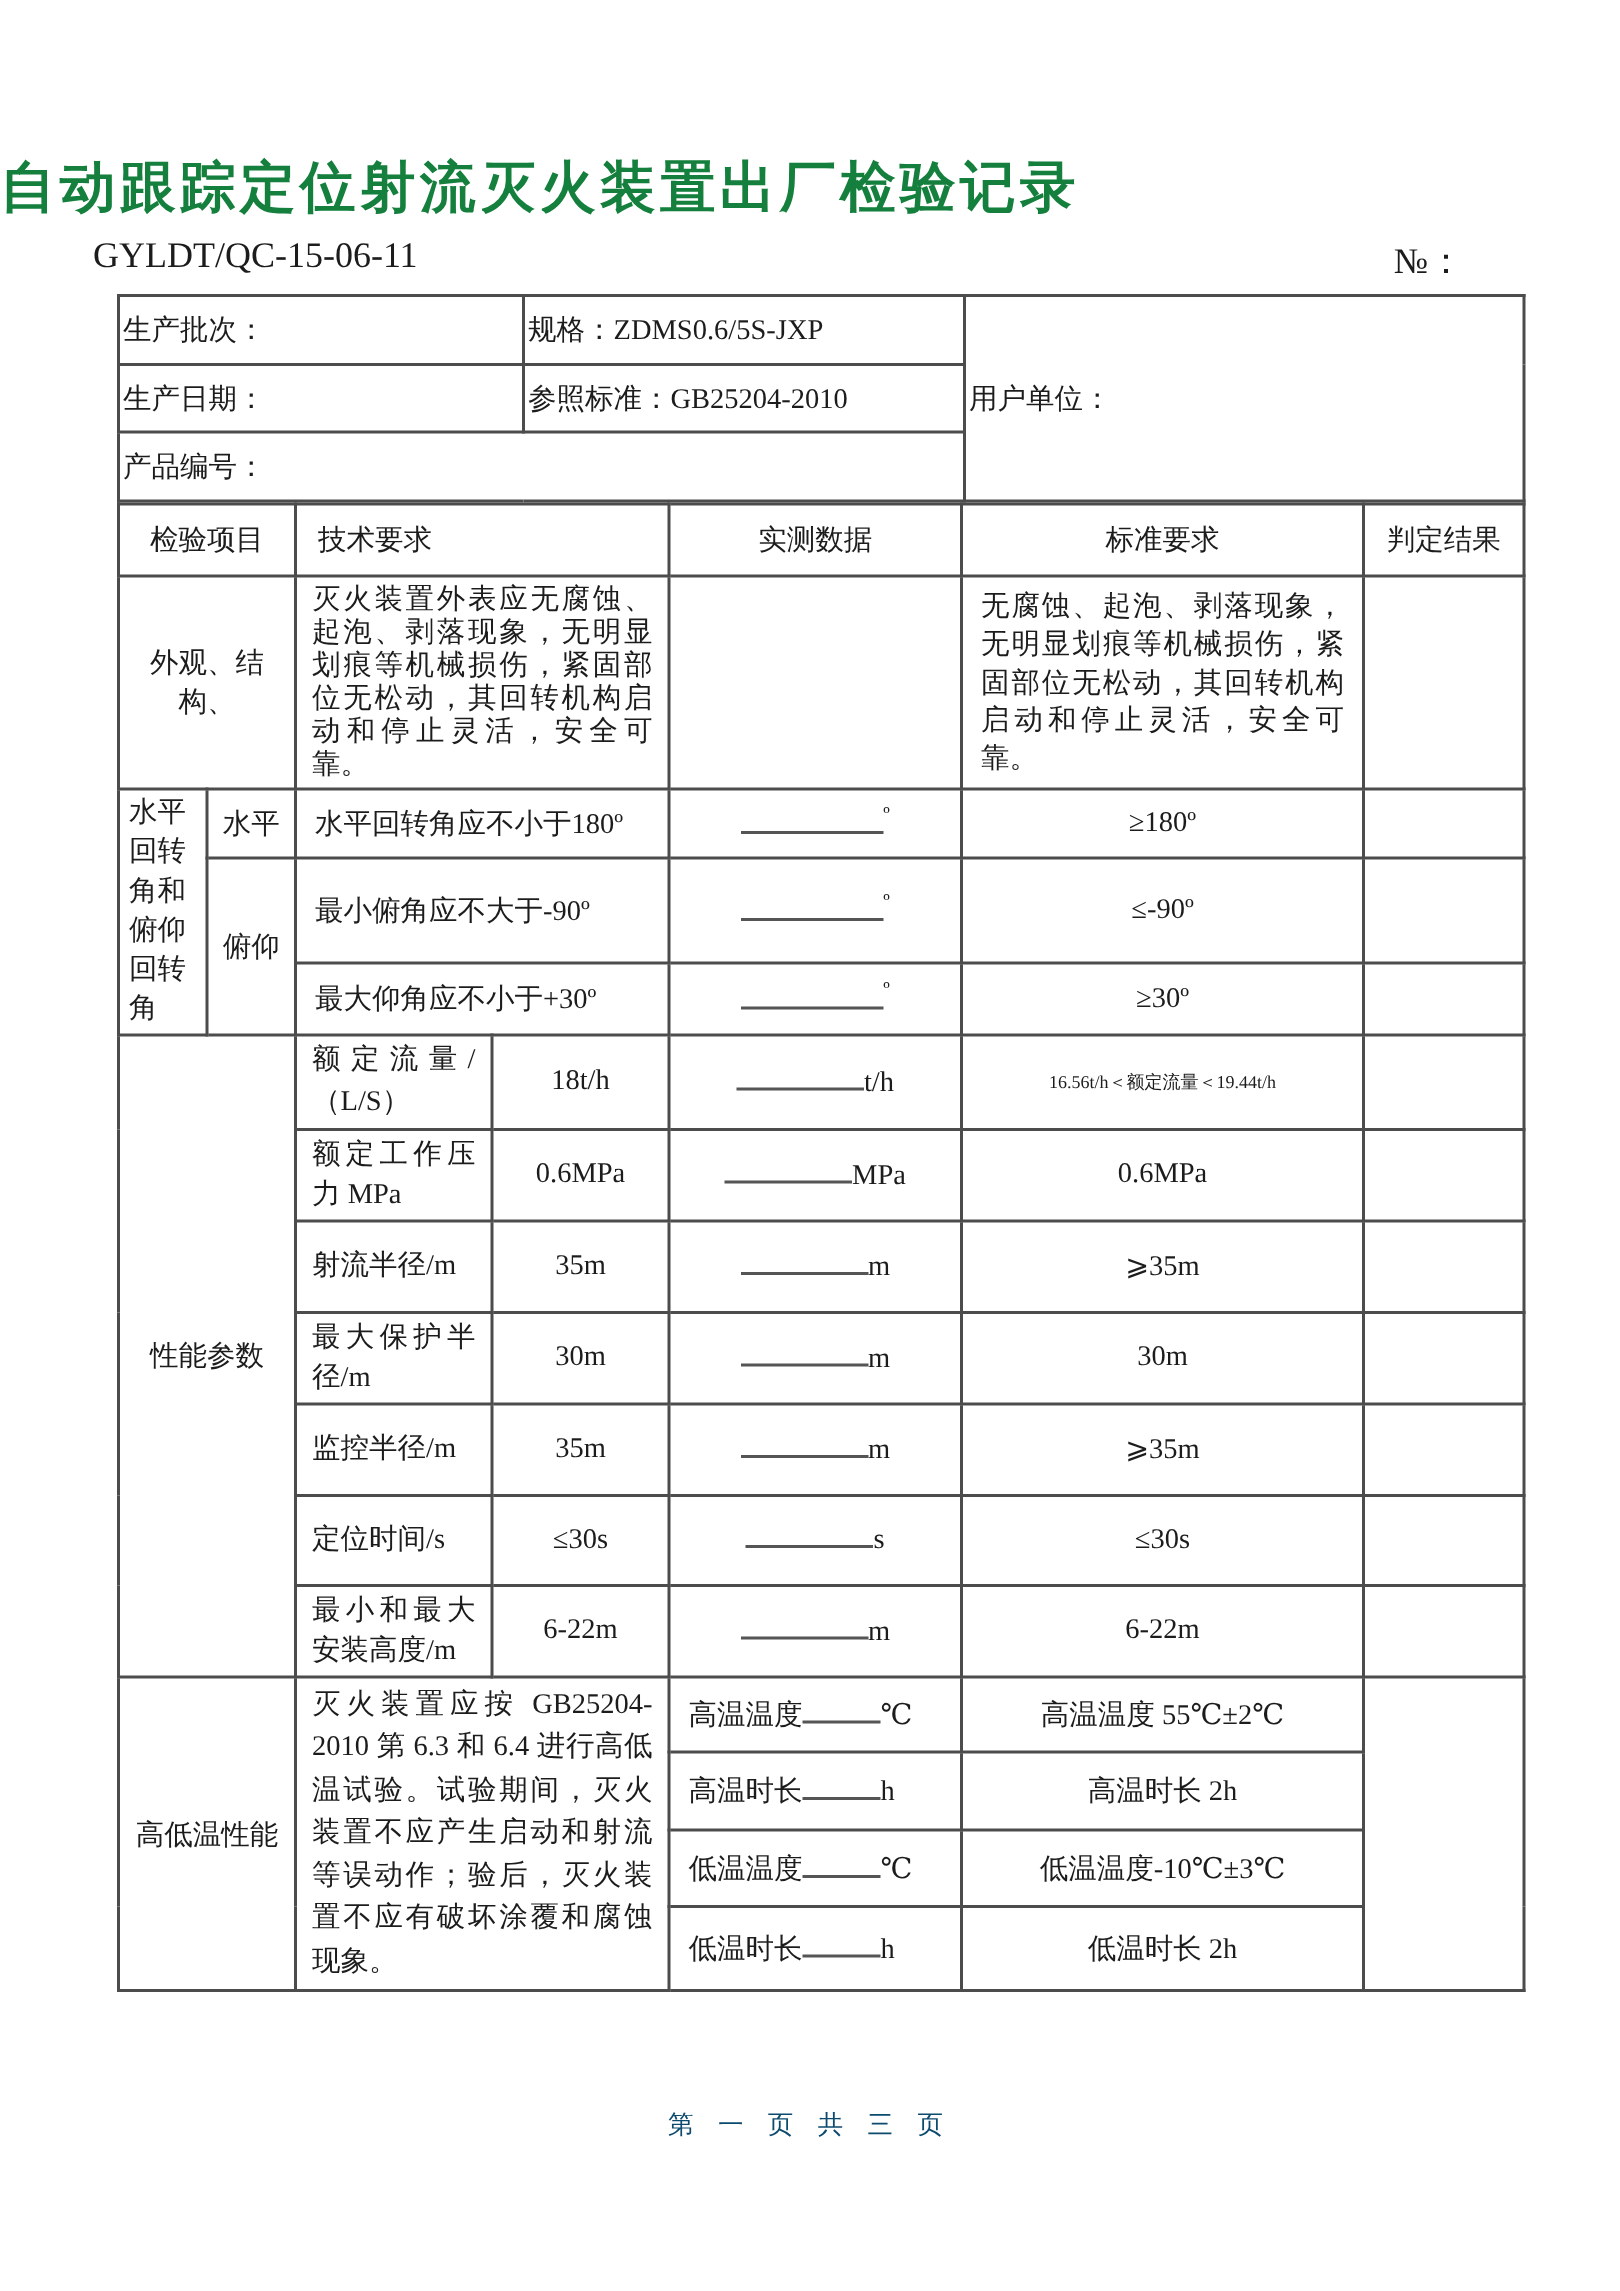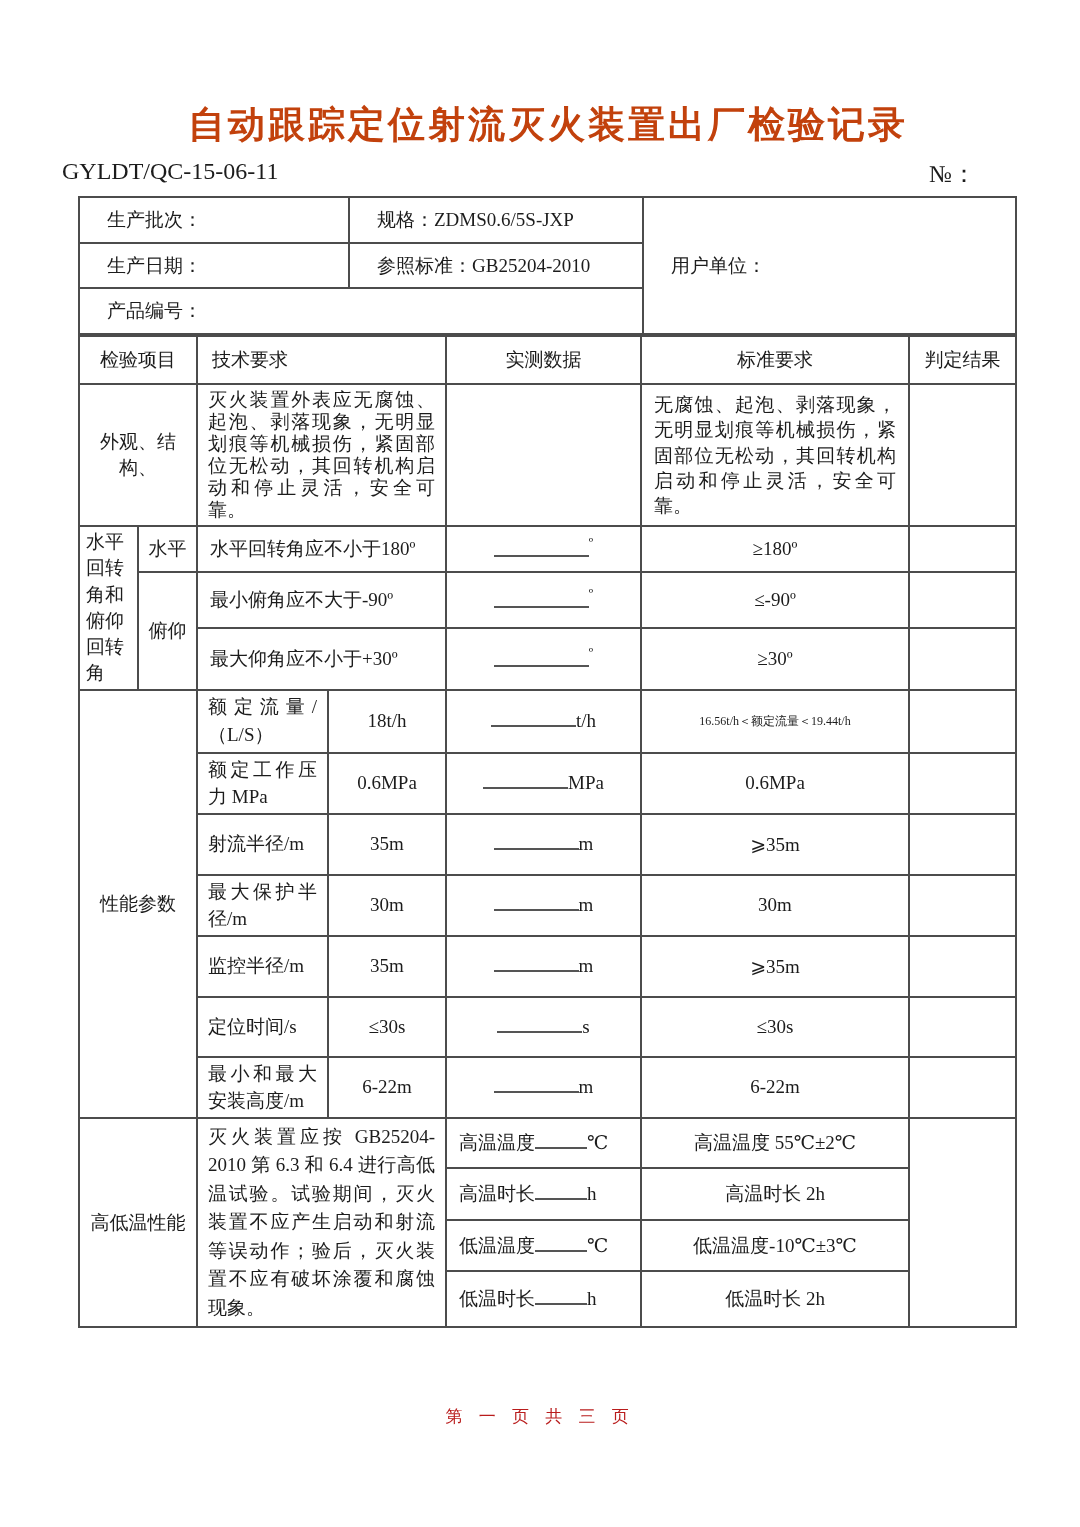--- a/index.html
+++ b/index.html
@@ -6,40 +6,40 @@
   .page{
     position:relative;
     width:1080px;height:1527px;
     background:#ffffff;
     font-family:"Liberation Serif","DejaVu Serif",serif;
     color:#1c1c1c;
     overflow:hidden;
   }
   .title{
     position:absolute;top:100px;left:0;width:908px;
-    text-align:right;font-size:37px;font-weight:bold;
-    letter-spacing:3px;color:#c2410c;
+    text-align:left;font-size:37px;font-weight:bold;
+    letter-spacing:3px;color:#15803d;
   }
   .docline{
     position:absolute;top:158px;left:62px;right:66px;height:30px;
     font-size:24px;
   }
   .doc-code{position:absolute;left:0;top:0;}
   .serial{position:absolute;right:38px;top:0;}
   table{border-collapse:collapse;table-layout:fixed;}
   td{
     border:2px solid #4c4c4c;
     font-size:19px;
     padding:2px 6px;
     vertical-align:middle;
     color:#1c1c1c;
     overflow:hidden;
   }
   .info-table{position:absolute;left:78px;top:196px;width:937px;}
-  .info-table td{text-align:left;padding-left:27px;}
+  .info-table td{text-align:left;padding-left:2px;}
   .main-table{position:absolute;left:78px;top:335px;width:937px;}
   .c-center{text-align:center;padding-left:2px;padding-right:2px;}
   .c-left{text-align:left;}
   .jtext{
     text-align:justify;text-justify:inter-character;
     line-height:1.16;padding:4px 10px;margin-top:40px;
   }
   .jtext-std{
     text-align:justify;text-justify:inter-character;
     line-height:1.32;padding:4px 12px;
@@ -62,21 +62,21 @@
     vertical-align:baseline;
   }
   .blank-deg{width:95px;}
   .blank-flow{width:85px;}
   .blank-temp{width:52px;}
   .deg-sup{font-size:14px;vertical-align:9px;}
   .std-flow{font-size:12px;}
   .measured-left{text-align:left;padding-left:12px;}
   .footer{
     position:absolute;top:1405px;left:0;width:1080px;
-    text-align:center;font-size:17px;letter-spacing:6px;color:#b91c1c;
+    text-align:center;font-size:17px;letter-spacing:6px;color:#0c4a6e;
   }
 </style>
 </head>
 <body>
 
 <div class="page">
 
   <div class="title">自动跟踪定位射流灭火装置出厂检验记录</div>
 
   <div class="docline">
@@ -142,21 +142,21 @@
       <td class="c-center">≥180º</td>
       <td></td>
     </tr>
     <tr style="height:50px">
       <td rowspan="2" class="c-center">俯仰</td>
       <td colspan="2" class="c-left" style="padding-left:12px">最小俯角应不大于-90º</td>
       <td class="c-center"><span class="blank blank-deg"></span><span class="deg-sup">º</span></td>
       <td class="c-center">≤-90º</td>
       <td></td>
     </tr>
-    <tr style="height:62px">
+    <tr style="height:48px">
       <td colspan="2" class="c-left" style="padding-left:12px">最大仰角应不小于+30º</td>
       <td class="c-center"><span class="blank blank-deg"></span><span class="deg-sup">º</span></td>
       <td class="c-center">≥30º</td>
       <td></td>
     </tr>
 
     <tr style="height:63px">
       <td colspan="2" rowspan="7" class="c-center">性能参数</td>
       <td class="name-cell">额定流量/（L/S）</td>
       <td class="c-center">18t/h</td>

